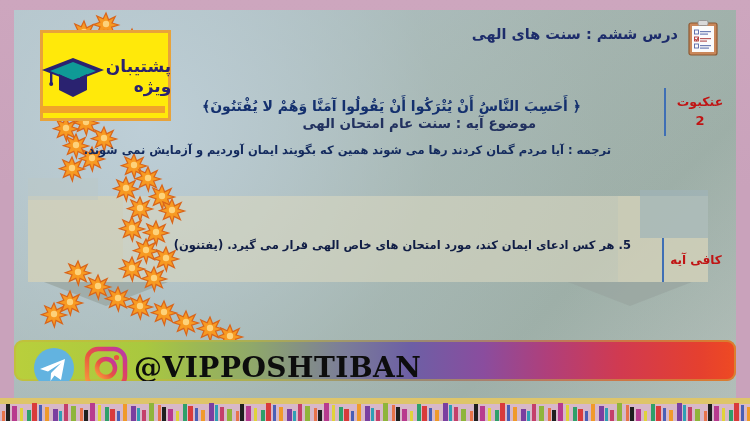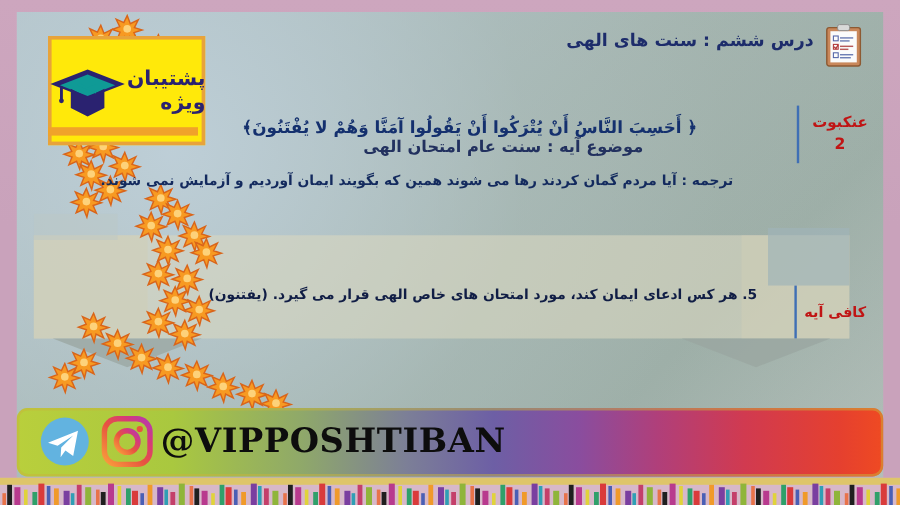--- a/index.html
+++ b/index.html
@@ -98,21 +98,21 @@
     color:#101d45;font-weight:bold;font-size:11.5px;white-space:nowrap;
   }
   .msg2{
     position:absolute;right:88px;top:258px;direction:rtl;
     color:#101d45;font-weight:bold;font-size:11.5px;white-space:nowrap;
   }
   
   .stars{position:absolute;left:0;top:0;width:300px;height:388px;pointer-events:none;}
   
   .bottom-banner{
-    position:absolute;left:14px;top:340px;width:722px;height:57px;
+    position:absolute;left:14px;top:340px;width:722px;height:41px;
     border-radius:9px;overflow:hidden;
     background:linear-gradient(90deg,#b9cf3c 0%,#a9c83f 18%,#8fa86a 33%,#7c7f97 45%,#6d5fa5 55%,#8a4d9e 65%,#b03f7a 74%,#d13a50 84%,#e5402f 95%,#ef4a22 100%);
     box-shadow:0 0 0 2px rgba(200,180,60,.5) inset;
   }
   .tg-icon{position:absolute;left:18px;top:6px;width:44px;height:44px;}
   .ig-icon{position:absolute;left:70px;top:6px;width:44px;height:44px;}
   .handle{
     position:absolute;left:120px;top:11px;
     font-family:"DejaVu Serif","Liberation Serif",serif;
     font-weight:bold;font-size:28px;color:#0d0d0d;letter-spacing:.5px;

